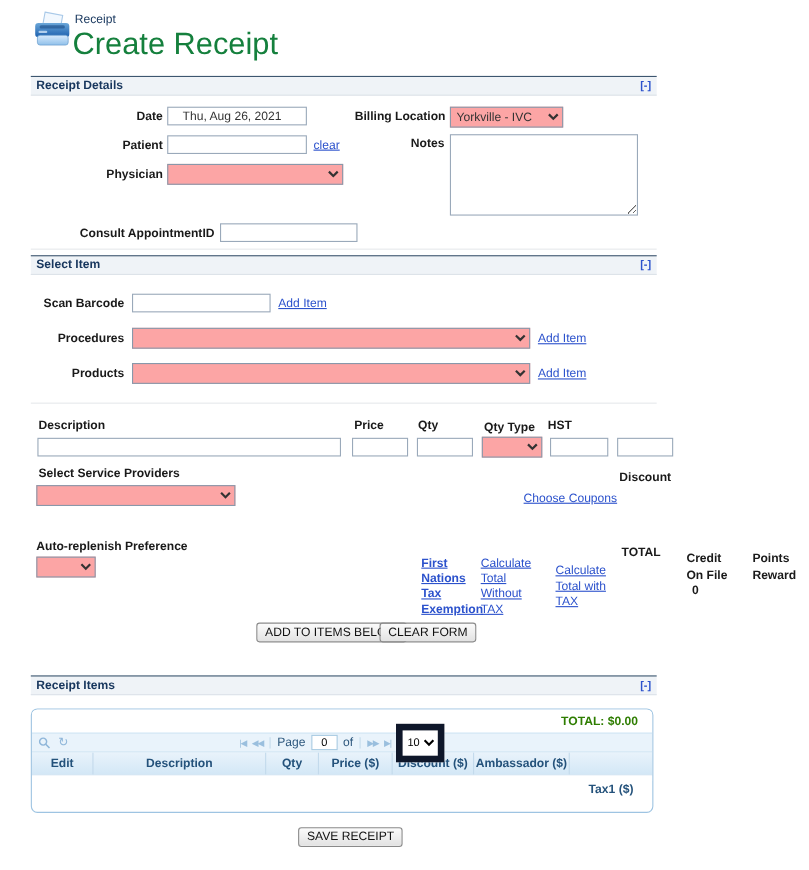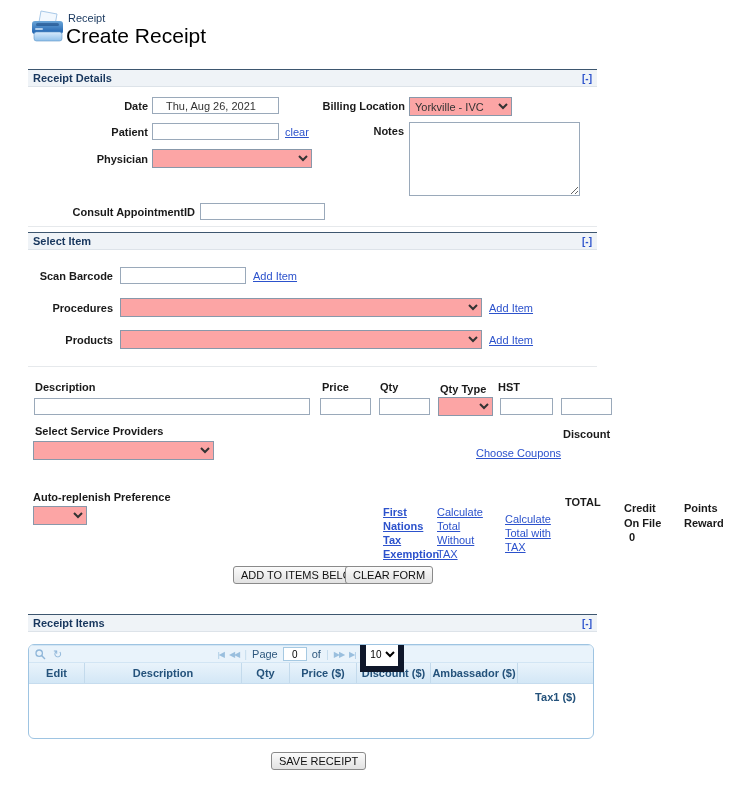--- a/index.html
+++ b/index.html
@@ -98,21 +98,21 @@
       </linearGradient>
     </defs>
     <polygon points="13,3 29,6 27,17 11,14" fill="#f2f8fe" stroke="#a9c9e8" stroke-width="1"></polygon>
     <rect x="4" y="13" width="31" height="13" rx="3" fill="url(#pbody)"></rect>
     <rect x="8" y="15" width="23" height="3" rx="1.5" fill="#16457f" opacity="0.55"></rect>
     <rect x="6" y="24" width="28" height="9" rx="2.5" fill="url(#ptray)" stroke="#5e95c8" stroke-width="0.6"></rect>
     <rect x="7" y="20" width="8" height="2" rx="1" fill="#cfe4f7" opacity="0.8"></rect>
   </svg>
 </div>
 <div class="abs" style="left:68px;top:12px;color:#17365d;">Receipt</div>
-<div class="abs" style="left:66px;top:24px;font-size:21px;color:#000000;">Create Receipt</div>
+<div class="abs" style="left:66px;top:24px;font-size:28px;color:#15803d;">Create Receipt</div>
 
 <div class="abs secbar" style="top:69px;">
   <span class="t">Receipt Details</span>
   <span class="c">[-]</span>
 </div>
 
 <div class="abs flabel" style="left:28px;top:100px;width:120px;">Date</div>
 <input class="abs txt" style="left: 152px; top: 97px; width: 127px;" value="Thu, Aug 26, 2021">
 <div class="abs flabel" style="left:310px;top:100px;width:95px;">Billing Location</div>
 <select class="abs sel" style="left:409px;top:97px;width:103px;">
@@ -195,20 +195,21 @@
 
 <button class="abs btn" style="left:233px;top:566px;">ADD TO ITEMS BELOW</button>
 <button class="abs btn" style="left:345px;top:566px;">CLEAR FORM</button>
 
 <div class="abs secbar" style="top:614px;">
   <span class="t">Receipt Items</span>
   <span class="c">[-]</span>
 </div>
 
 <div class="abs panel">
+  <div class="totalrow">TOTAL: $0.00</div>
   <div class="toolbar">
     <div class="tbicons">
       <span style="display:inline-flex;">
         <svg width="11" height="11" viewBox="0 0 11 11">
           <circle cx="4.2" cy="4.2" r="3.2" fill="none" stroke="#8fb6d9" stroke-width="1.3"></circle>
           <line x1="6.6" y1="6.6" x2="10" y2="10" stroke="#8fb6d9" stroke-width="1.4"></line>
         </svg>
       </span>
       <span class="refresh-glyph">↻</span>
     </div>

